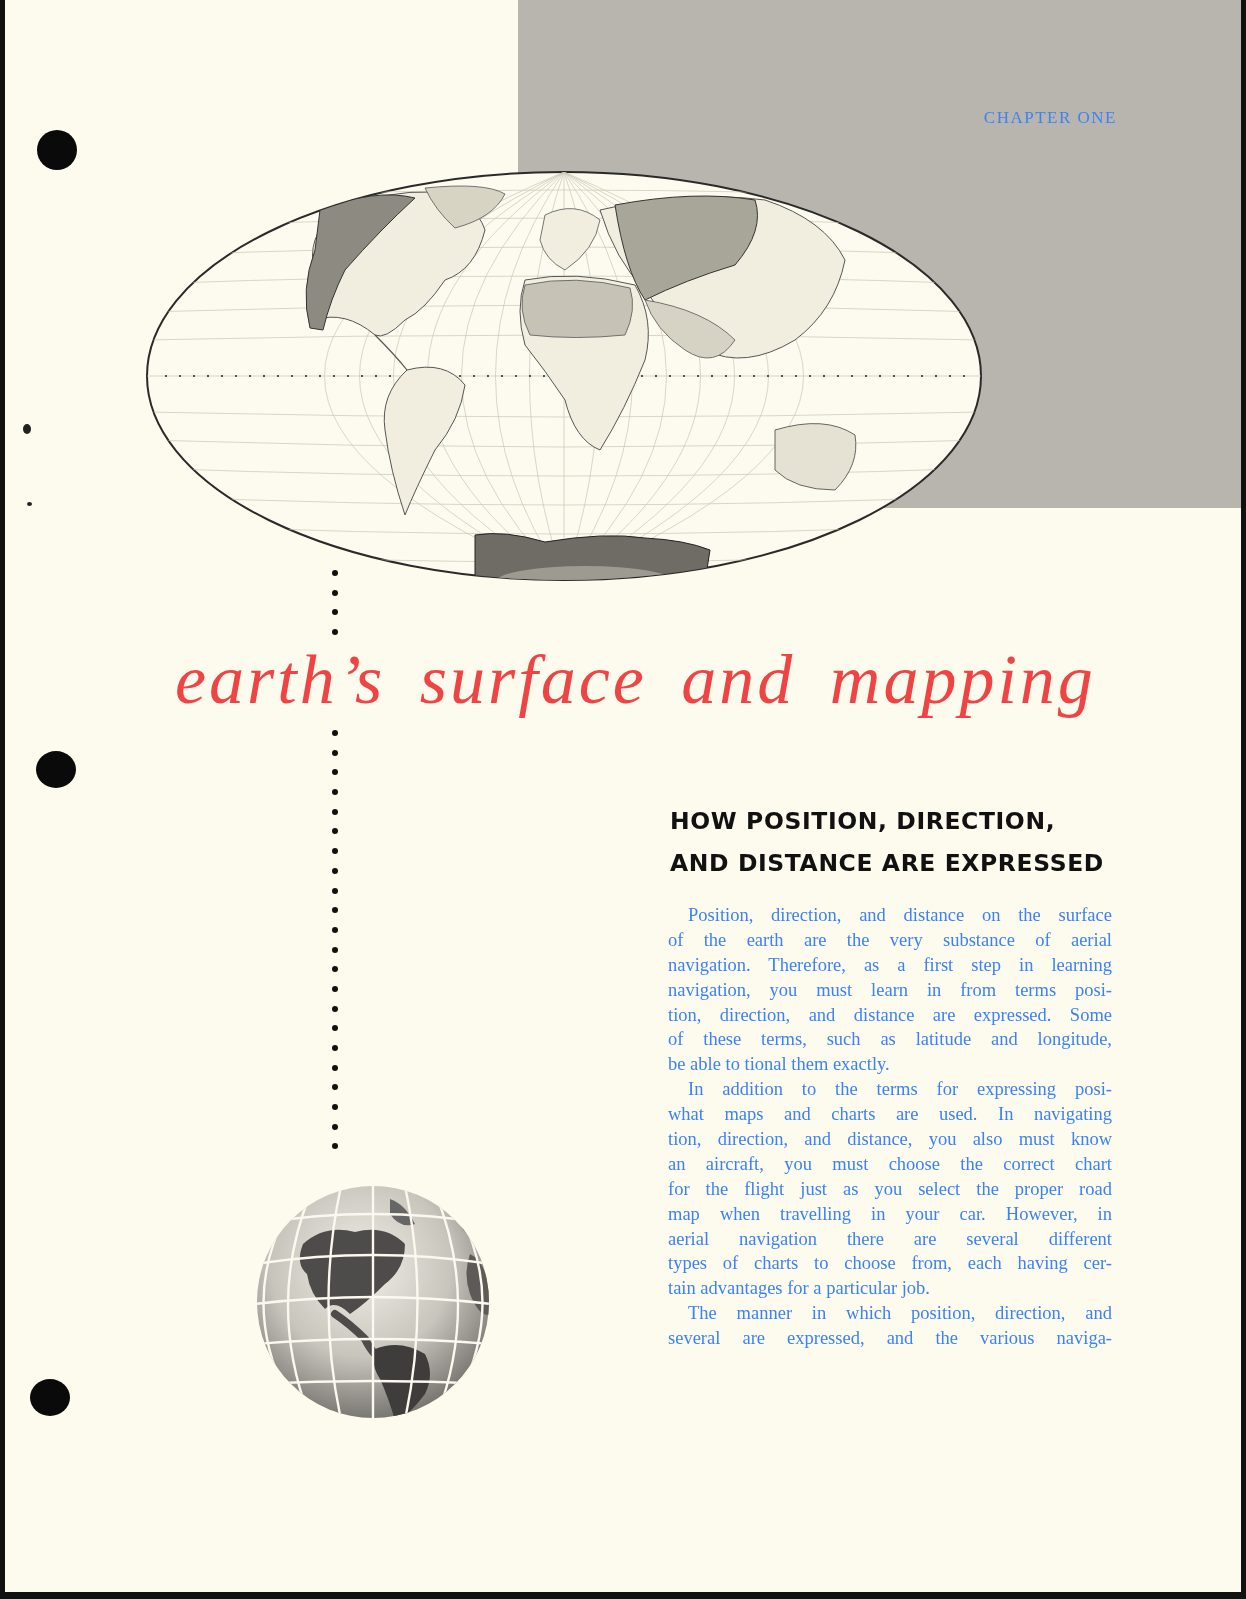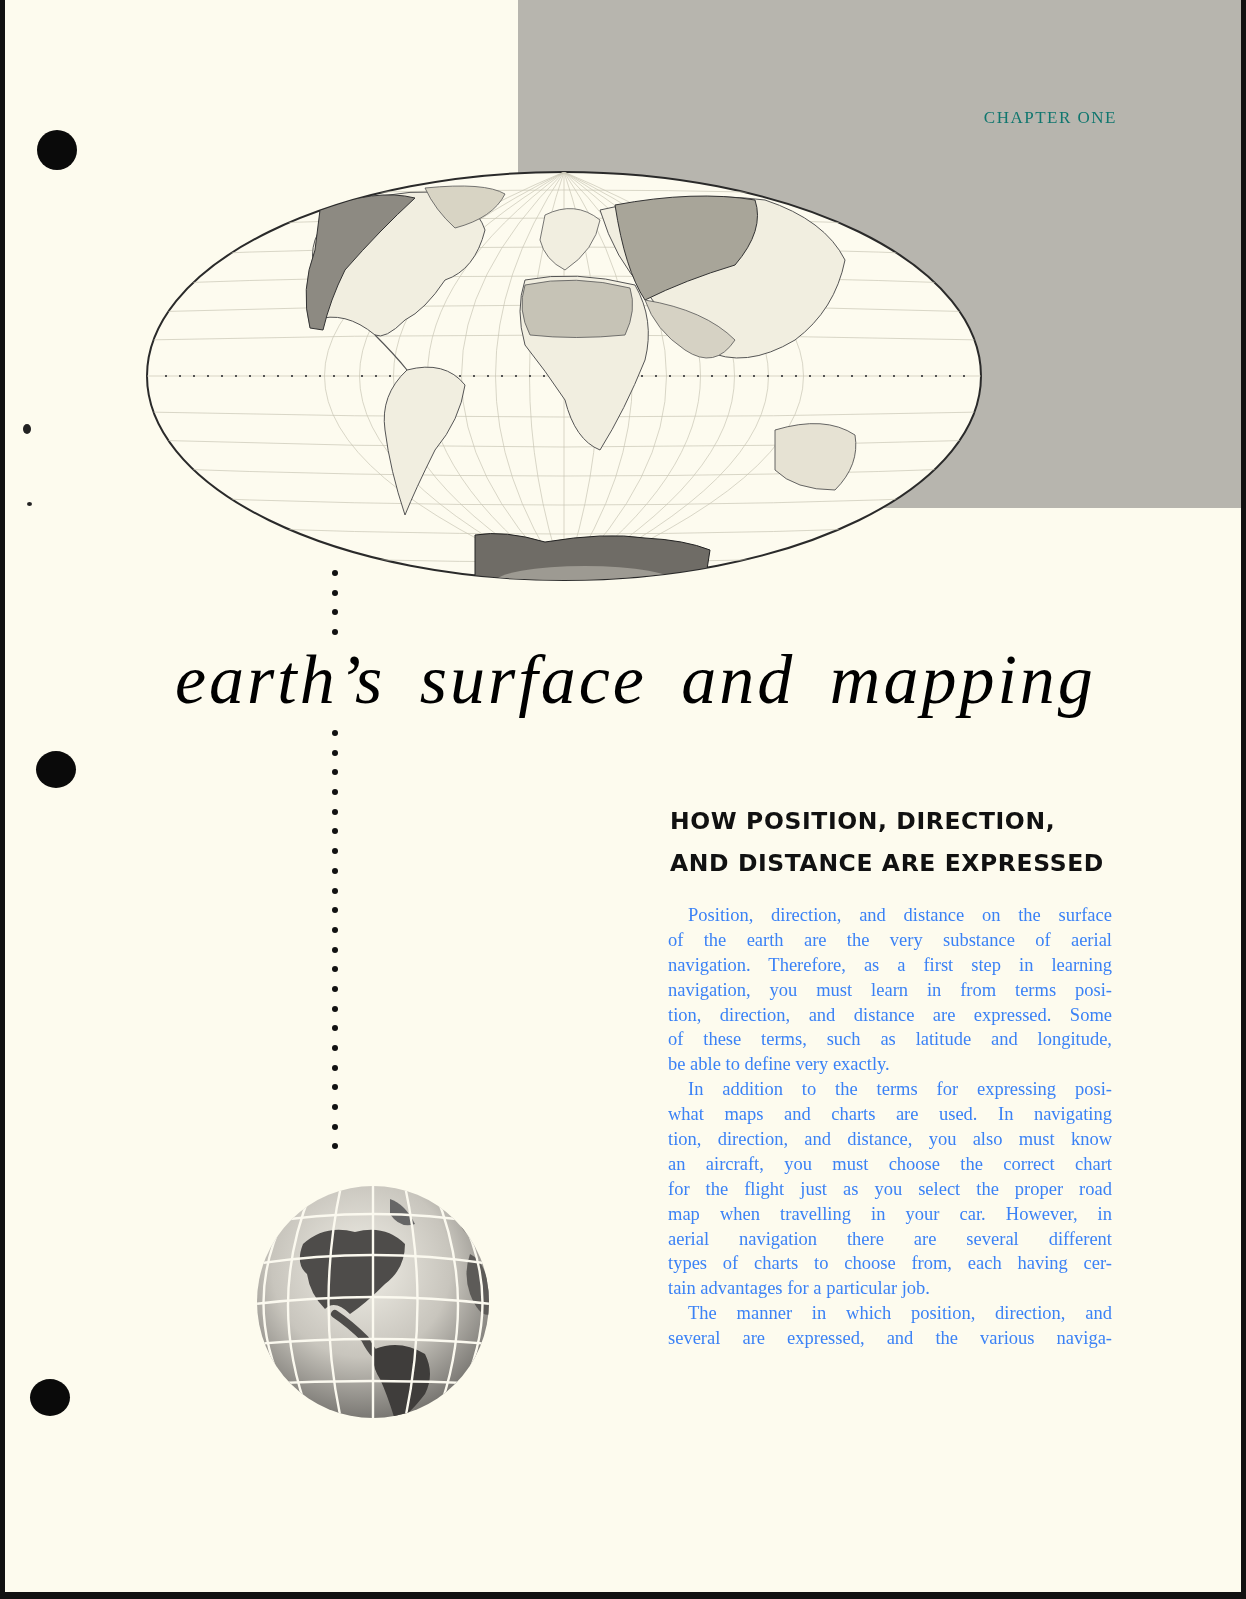--- a/index.html
+++ b/index.html
@@ -8,40 +8,40 @@
       position: absolute; left: 5px; top: 0; width: 1236px; height: 1592px;
       background: #fdfbee; overflow: hidden;
     }
     .gray-panel {
       position: absolute; left: 513px; top: 0; width: 723px; height: 508px;
       background: #b7b5ae;
     }
     .chapter-label {
       position: absolute; top: 108px; right: 124px;
       font-family: "Liberation Serif", "DejaVu Serif", serif;
-      font-size: 17px; letter-spacing: 1.5px; color: #0f766e;
+      font-size: 17px; letter-spacing: 1.5px; color: #3b82f6;
     }
     .punch-hole {
       position: absolute; background: #0a0a0a; border-radius: 50%;
     }
     .tiny-mark { position: absolute; background: #222; border-radius: 50%; }
 
     .world-map {
       position: absolute; left: 140px; top: 170px; width: 838px; height: 412px;
     }
     .dot-line {
       position: absolute; left: 326px; width: 8px;
     }
     .dot { width: 6px; height: 6px; border-radius: 50%; background: #111; margin: 0 auto 13.7px auto; }
 
     .title {
       position: absolute; left: 170px; top: 640px; width: 960px;
       font-family: "Liberation Serif", "DejaVu Serif", serif;
       font-style: italic; font-size: 70px; letter-spacing: 3px; word-spacing: 14px;
-      color: #000000; white-space: nowrap;
+      color: #ef4444; white-space: nowrap;
     }
     .section-head {
       position: absolute; left: 665px; top: 800px;
       font-family: "DejaVu Sans", "Liberation Sans", sans-serif;
       font-weight: bold; font-size: 23px; line-height: 42px; letter-spacing: 0.6px;
       color: #111; transform: scaleX(1.02); transform-origin: left;
     }
     .body-text {
       position: absolute; left: 663px; top: 903px; width: 444px;
       font-family: "Liberation Serif", "DejaVu Serif", serif;
@@ -179,21 +179,21 @@
   </div>
 
   <div class="body-text">
     <div>
       <span class="line indent">Position, direction, and distance on the surface</span>
       <span class="line">of the earth are the very substance of aerial</span>
       <span class="line">navigation. Therefore, as a first step in learning</span>
       <span class="line">navigation, you must learn in from terms posi-</span>
       <span class="line">tion, direction, and distance are expressed. Some</span>
       <span class="line">of these terms, such as latitude and longitude,</span>
-      <span class="line last">be able to define very exactly.</span>
+      <span class="line last">be able to tional them exactly.</span>
     </div>
     <div>
       <span class="line indent">In addition to the terms for expressing posi-</span>
       <span class="line">what maps and charts are used. In navigating</span>
       <span class="line">tion, direction, and distance, you also must know</span>
       <span class="line">an aircraft, you must choose the correct chart</span>
       <span class="line">for the flight just as you select the proper road</span>
       <span class="line">map when travelling in your car. However, in</span>
       <span class="line">aerial navigation there are several different</span>
       <span class="line">types of charts to choose from, each having cer-</span>

